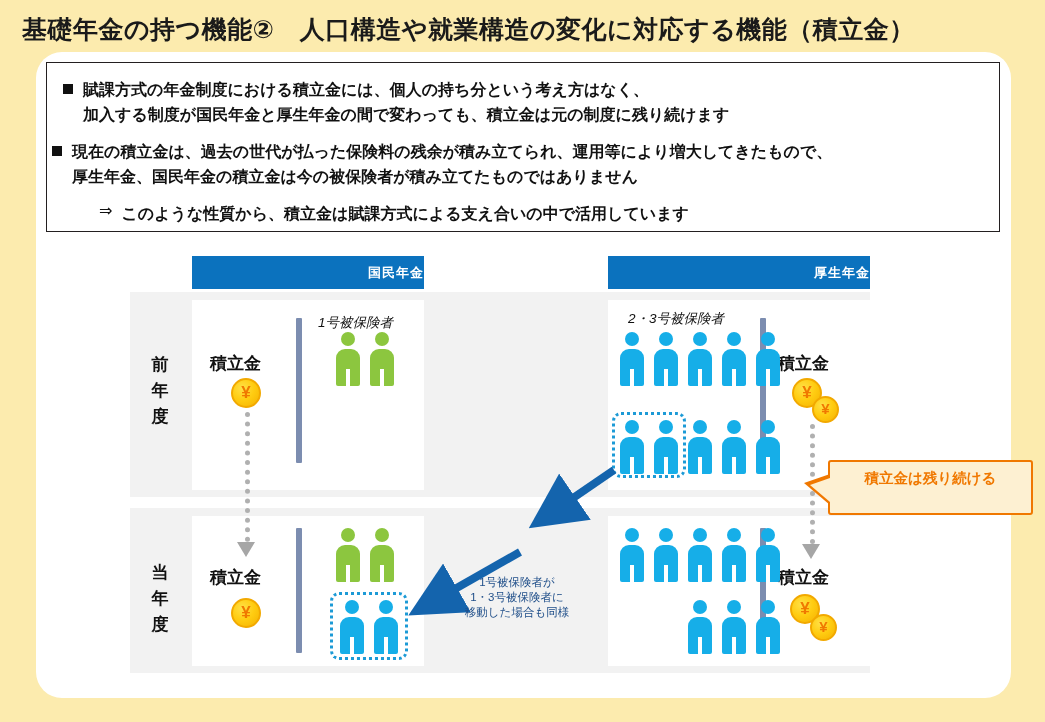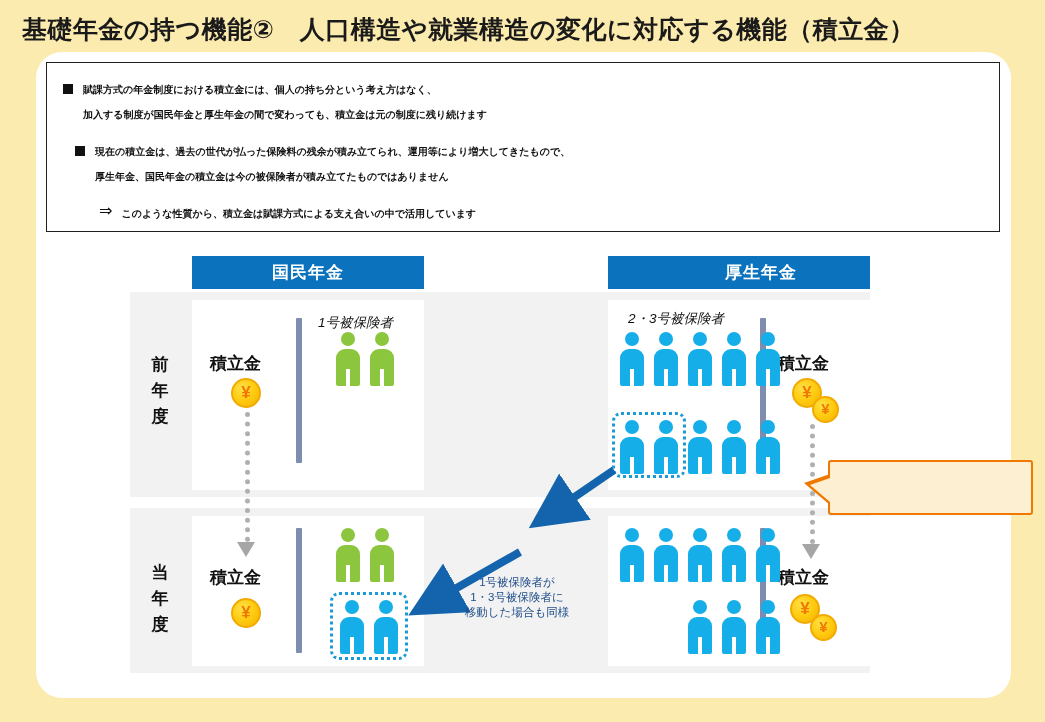--- a/index.html
+++ b/index.html
@@ -27,30 +27,30 @@
   
   #bulletbox {
     position: absolute; left: 46px; top: 62px; width: 954px; height: 170px;
     background: #ffffff; border: 1.5px solid #231f20;
   }
   .bullet-row { position: absolute; display: flex; }
   .bsq {
     width: 10px; height: 10px; background: #111; flex: 0 0 10px;
     margin-top: 7px; margin-right: 10px;
   }
-  .btext { font-size: 10px; line-height: 25px; color: #111; font-weight: bold; white-space: nowrap; }
+  .btext { font-size: 16px; line-height: 25px; color: #111; font-weight: bold; white-space: nowrap; }
   #b1 { left: 16px; top: 14px; }
-  #b2 { left: 28px; top: 76px; justify-content: flex-end; }
+  #b2 { left: 5px; top: 76px; justify-content: flex-end; }
   #b3 { left: 52px; top: 138px; }
   .arrowmark { font-size: 16px; color: #111; margin-right: 9px; font-weight: normal; }
 
   
   .scheme-head {
     position: absolute; height: 33px; background: #0B72BE; color: #ffffff;
-    font-size: 17px; font-weight: bold; text-align: center; line-height: 33px;
+    font-size: 13px; font-weight: bold; text-align: right; line-height: 33px;
     letter-spacing: 1px;
   }
   #head-kokumin { left: 192px; top: 256px; width: 232px; }
   #head-kosei   { left: 608px; top: 256px; width: 262px; padding-left: 44px; }
 
   
   .band { position: absolute; left: 130px; width: 740px; background: #F2F2F2; }
   #band-prev { top: 292px; height: 205px; }
   #band-cur  { top: 508px; height: 165px; }
 
@@ -399,15 +399,16 @@
   </svg>
 
 
   <div id="subnote">
     <div>1号被保険者が</div>
     <div>1・3号被保険者に</div>
     <div>移動した場合も同様</div>
   </div>
 
   <div id="callout-orange">
+    <div>積立金は残り続ける</div>
   </div>
 
 </div>
 
 </body></html>

